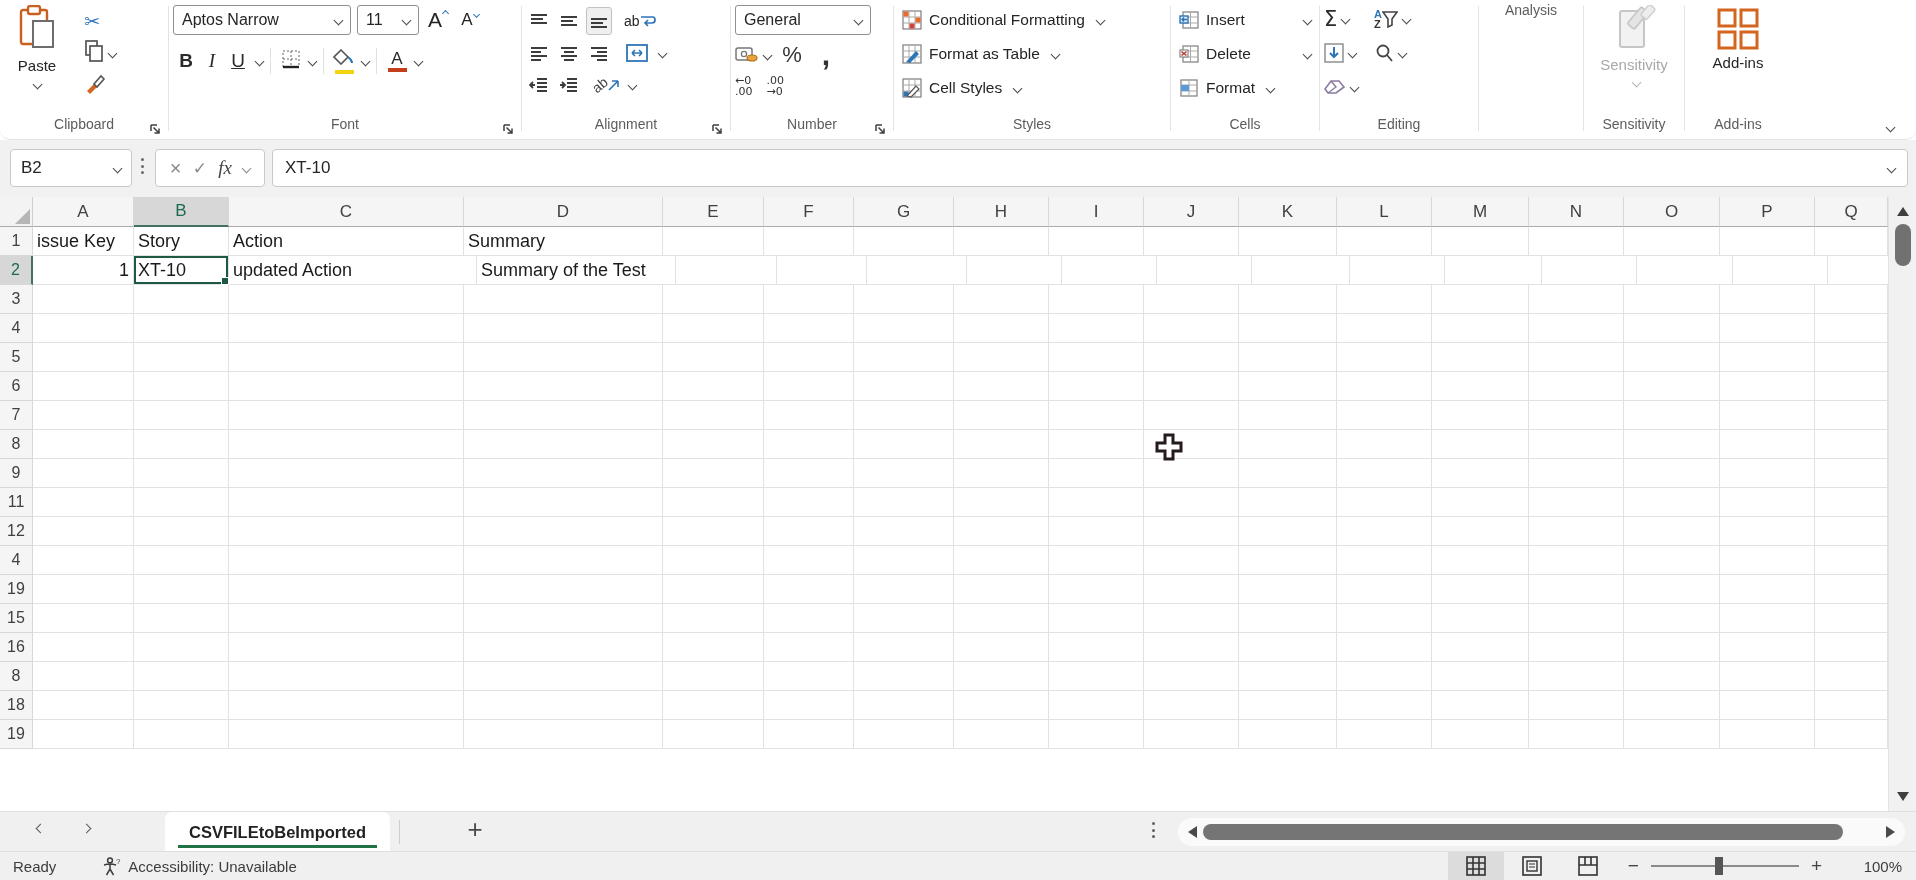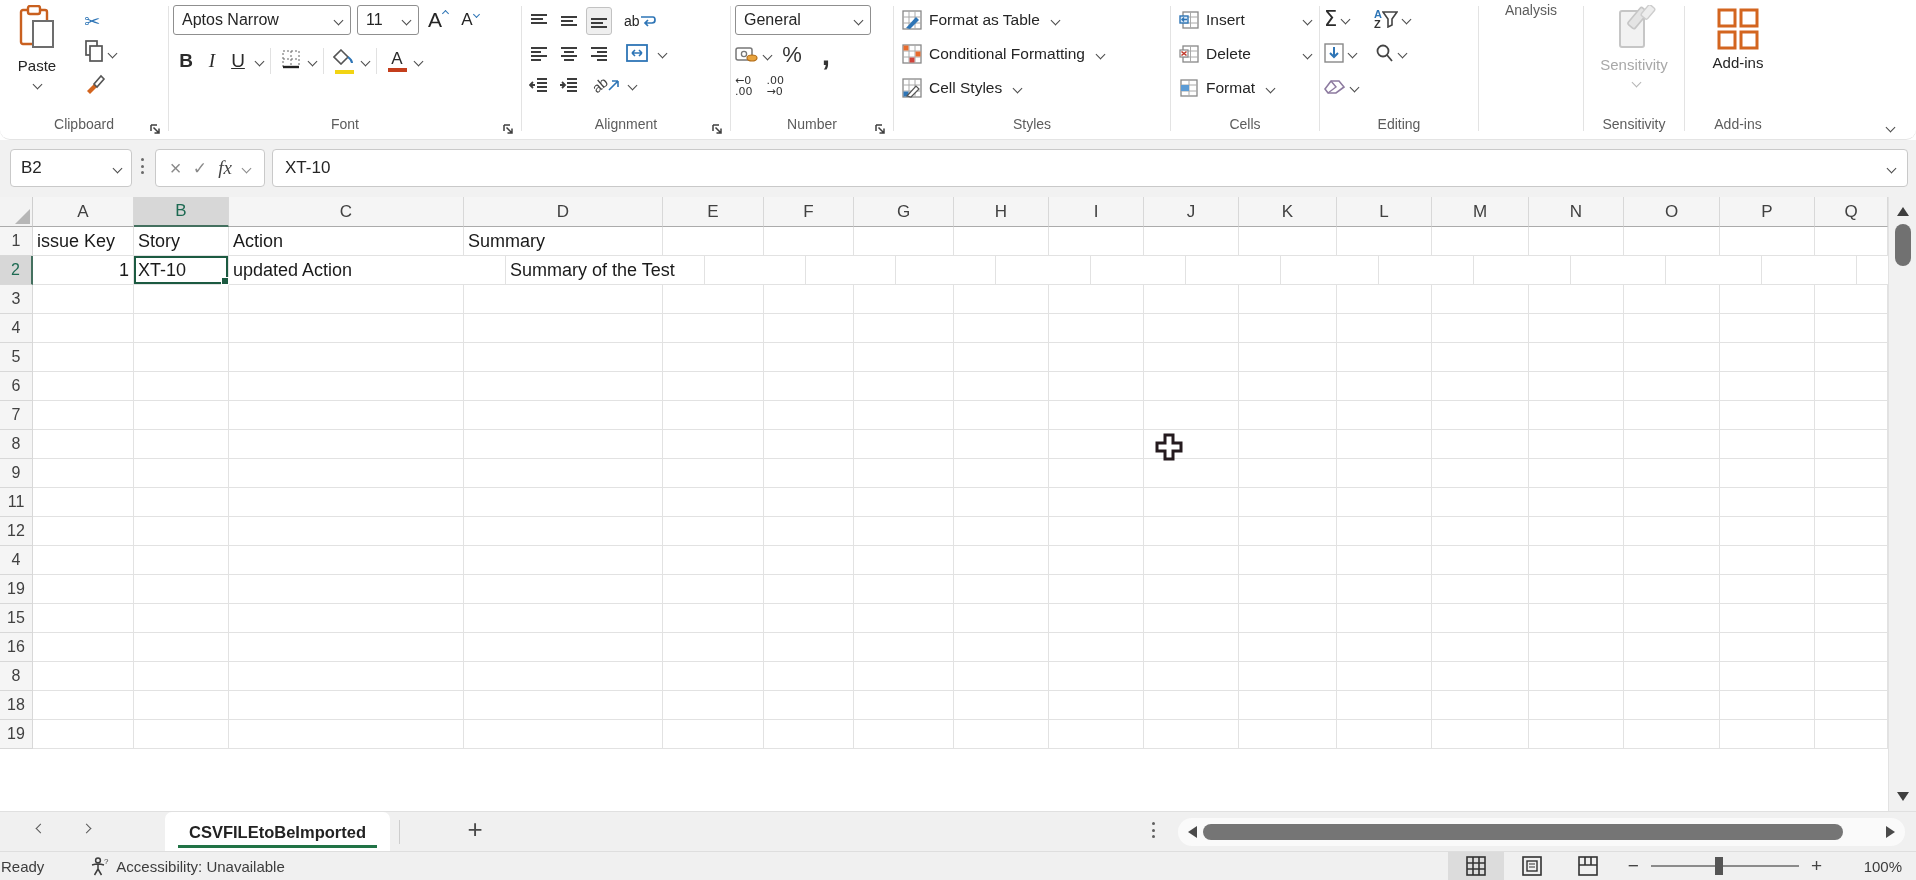--- a/index.html
+++ b/index.html
@@ -126,21 +126,21 @@
              border-radius:14px; display:flex; align-items:center; }
   #hscroll .tri.lft { margin-left:10px; border-top:6px solid transparent; border-bottom:6px solid transparent;
              border-right:9px solid #4a4a4a; }
   #hscroll .thumb { margin-left:6px; width:640px; height:16px; background:#757575; border-radius:8px; }
   #hscroll .tri.rgt { margin-left:auto; margin-right:10px; border-top:6px solid transparent;
              border-bottom:6px solid transparent; border-left:9px solid #4a4a4a; }
 
   
   #statusbar { position:absolute; top:851px; left:0; width:1916px; height:29px; background:#f0f0f0;
                border-top:1px solid #dedede; display:flex; align-items:center; font-size:15px; color:#3d3d3d; }
-  #status-ready { margin-left:1px; }
+  #status-ready { margin-left:13px; }
   #acc-wrap { margin-left:46px; display:flex; align-items:center; gap:6px; }
   #sb-right { margin-left:auto; display:flex; align-items:center; }
   .viewbtn { width:56px; height:29px; display:flex; align-items:center; justify-content:center; }
   .viewbtn.sel { background:#dcdcdc; }
   #zoom-out,#zoom-in { font-size:19px; color:#444; padding:0 12px; }
   #zoom-track { width:148px; height:2px; background:#8b8b8b; position:relative; }
   #zoom-thumb { position:absolute; left:64px; top:-8px; width:8px; height:18px; background:#555; }
   #zoom-pct { width:68px; text-align:right; margin-right:14px; }
 </style>
 </head>
@@ -382,34 +382,34 @@
     </span>
   </div>
   <div class="gsep"></div>
 
   <div class="rgroup" style="width:276px;">
     <div class="content stackbtns">
       <div class="textbtn">
         <svg width="20" height="20" viewBox="0 0 20 20">
           <rect x="1" y="1" width="18" height="18" fill="#fff" stroke="#888" stroke-width="1.3"></rect>
           <path d="M1 7 H19 M1 13 H19 M7 1 V19 M13 1 V19" stroke="#aaa" stroke-width="1"></path>
-          <path d="M4 18 L14 7 L17 10 L8 19 Z" fill="#2e75b6"></path>
-        </svg>
-        <span>Format as Table</span>
-        <span class="chev"></span>
-      </div>
-      <div class="textbtn">
-        <svg width="20" height="20" viewBox="0 0 20 20">
-          <rect x="1" y="1" width="18" height="18" fill="#fff" stroke="#888" stroke-width="1.3"></rect>
-          <path d="M1 7 H19 M1 13 H19 M7 1 V19 M13 1 V19" stroke="#aaa" stroke-width="1"></path>
           <rect x="1.5" y="1.5" width="5" height="5" fill="#e86b2d"></rect>
             <rect x="13.5" y="7.5" width="5" height="5" fill="#e86b2d"></rect>
           <rect x="7.5" y="13.5" width="5" height="5" fill="#d0433b"></rect>
         </svg>
         <span>Conditional Formatting</span>
+        <span class="chev"></span>
+      </div>
+      <div class="textbtn">
+        <svg width="20" height="20" viewBox="0 0 20 20">
+          <rect x="1" y="1" width="18" height="18" fill="#fff" stroke="#888" stroke-width="1.3"></rect>
+          <path d="M1 7 H19 M1 13 H19 M7 1 V19 M13 1 V19" stroke="#aaa" stroke-width="1"></path>
+          <path d="M4 18 L14 7 L17 10 L8 19 Z" fill="#2e75b6"></path>
+        </svg>
+        <span>Format as Table</span>
         <span class="chev"></span>
       </div>
       <div class="textbtn">
         <svg width="20" height="20" viewBox="0 0 20 20">
           <rect x="1" y="1" width="18" height="18" fill="#fff" stroke="#888" stroke-width="1.3"></rect>
           <path d="M1 7 H19 M1 13 H19 M7 1 V19 M13 1 V19" stroke="#aaa" stroke-width="1"></path>
           <rect x="1.5" y="13.5" width="5" height="5" fill="#2e75b6"></rect>
           <path d="M5 18 L14 8 L17 11 L9 19 Z" fill="#fff" stroke="#555" stroke-width="1.2"></path>
         </svg>
         <span>Cell Styles</span>
@@ -609,21 +609,21 @@
         <div class="cell" style="width: 97px;"></div>
         <div class="cell" style="width: 95px;"></div>
         <div class="cell" style="width: 96px;"></div>
         <div class="cell" style="width: 95px;"></div>
         <div class="cell" style="width: 73px;"></div>
       </div>
       <div class="grow">
         <div class="rowh sel">2</div>
         <div class="cell" style="width: 101px; text-align: right;">1</div>
         <div class="cell active" style="width: 95px; text-align: left;">XT-10</div>
-        <div class="cell" style="width: 277px; text-align: left;">updated Action</div>
+        <div class="cell" style="width: 248px; text-align: left;">updated Action</div>
         <div class="cell" style="width: 199px; text-align: left;">Summary of the Test</div>
         <div class="cell" style="width: 101px;"></div>
         <div class="cell" style="width: 90px;"></div>
         <div class="cell" style="width: 100px;"></div>
         <div class="cell" style="width: 95px;"></div>
         <div class="cell" style="width: 95px;"></div>
         <div class="cell" style="width: 95px;"></div>
         <div class="cell" style="width: 98px;"></div>
         <div class="cell" style="width: 95px;"></div>
         <div class="cell" style="width: 97px;"></div>

